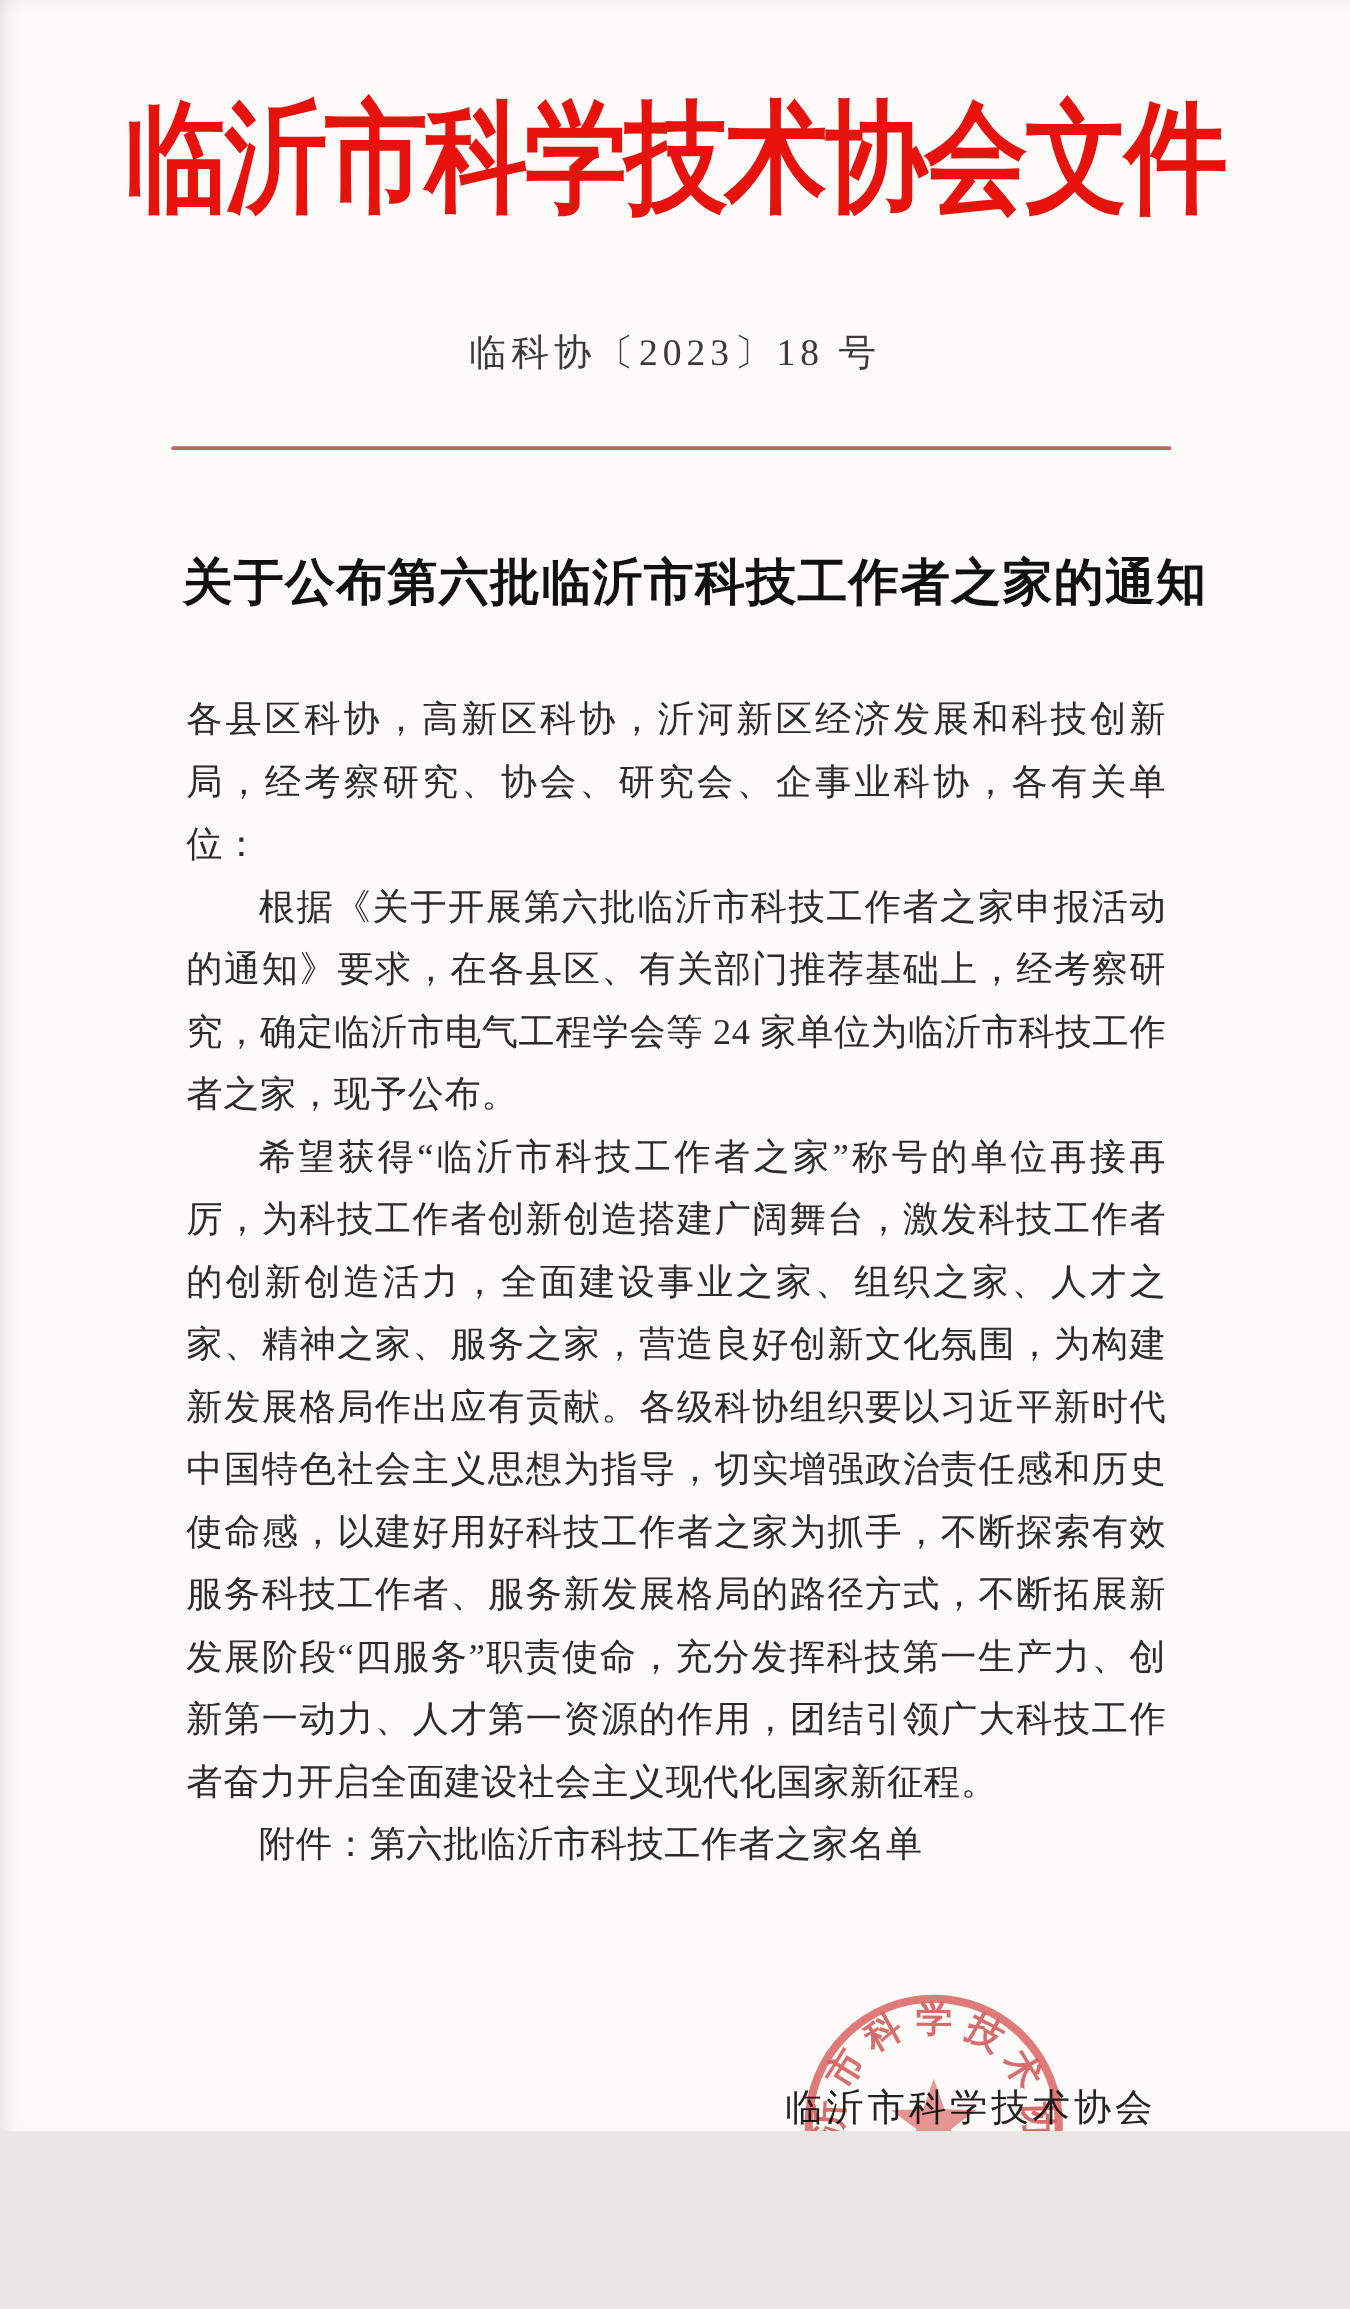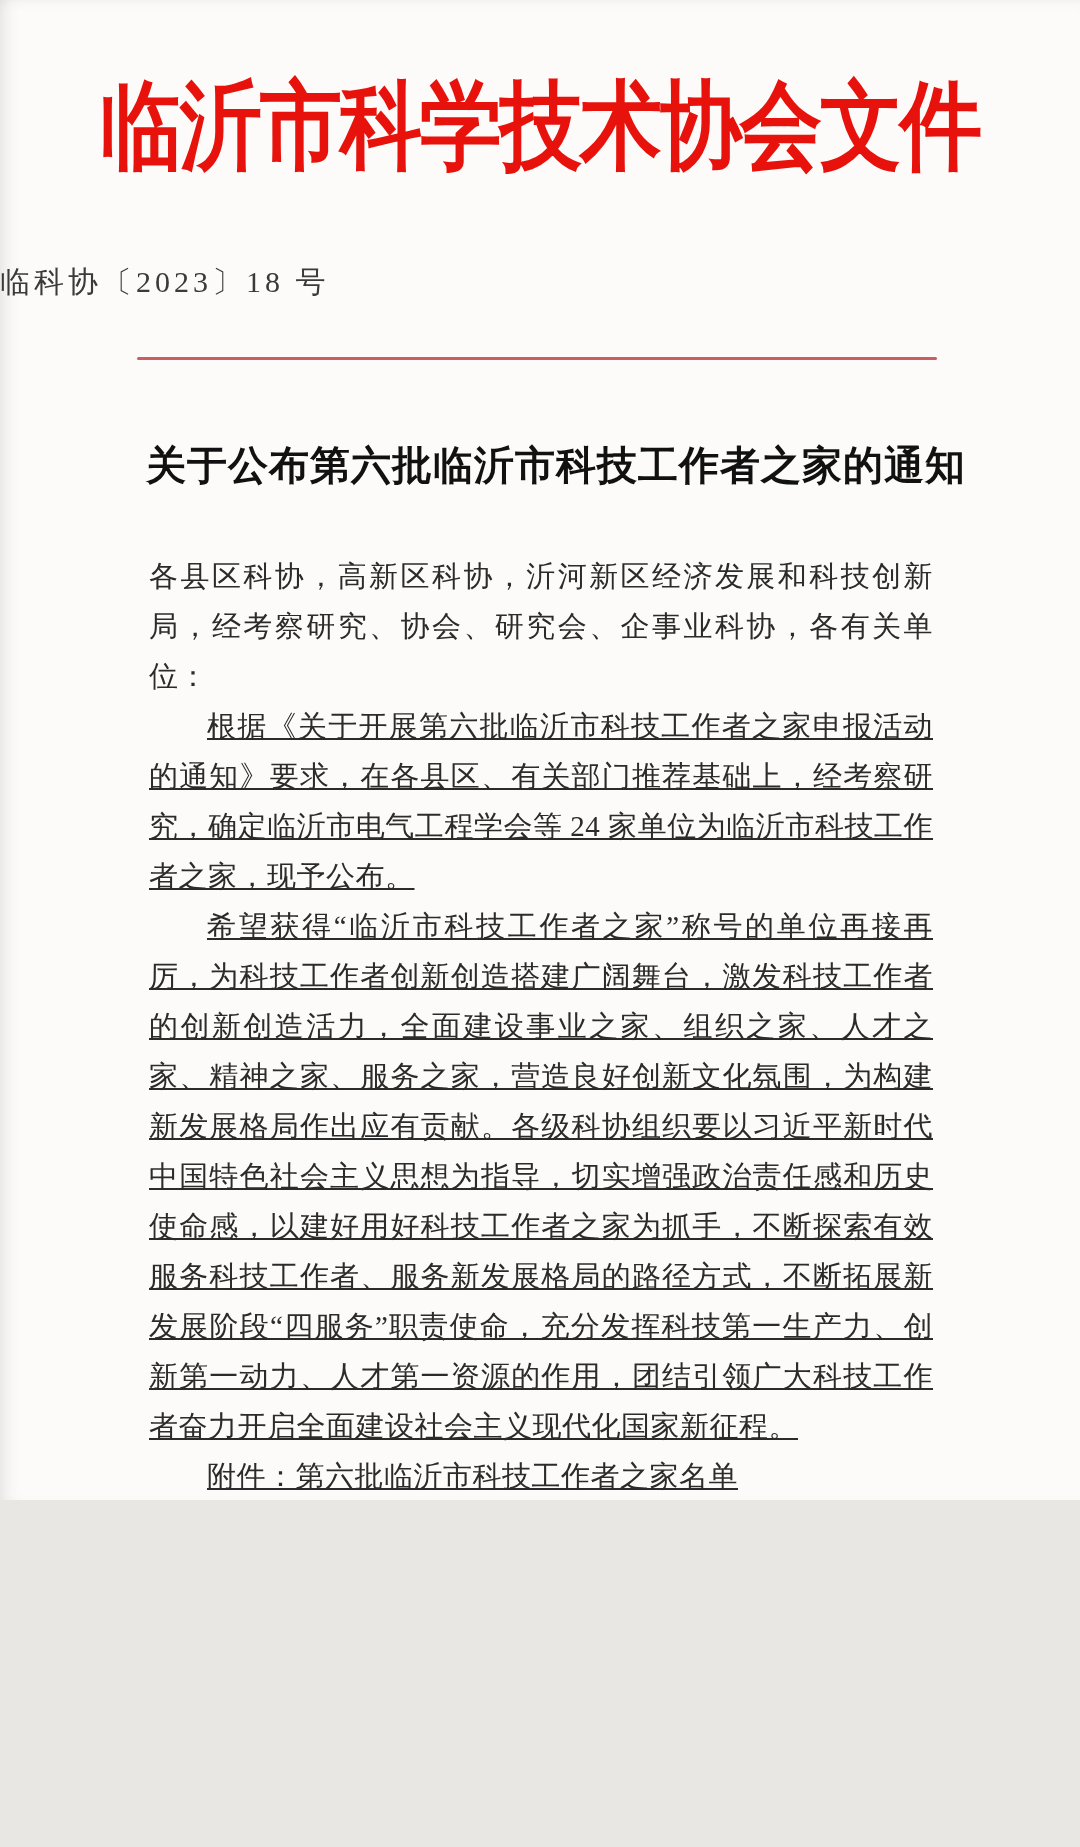--- a/index.html
+++ b/index.html
@@ -9,41 +9,41 @@
     --ink:#2b2b2b;
     --bg:#fcfbf9;
   }
   html,body{margin:0;padding:0;}
   body{
     font-family:"Liberation Serif","DejaVu Serif",serif;
     background:#e9e7e3;
   }
   .page{
     position:relative;
-    width:1080px;height:1500px;
+    width:1080px;height:1705px;
     margin:0 auto;
     background:var(--bg);
     box-shadow:inset 14px 0 20px -14px rgba(0,0,0,.14), inset 0 10px 18px -14px rgba(0,0,0,.08);
     overflow:hidden;
   }
   .org-title{
     position:absolute;top:72px;left:0;width:100%;
     text-align:center;
     color:var(--red);
     font-size:82px;
     font-weight:900;
     letter-spacing:-2px;
     line-height:110px;
     transform:scaleY(1.18);
     transform-origin:50% 50%;
     white-space:nowrap;
   }
   .doc-number{
     position:absolute;top:262px;left:0;width:100%;
-    text-align:left;
+    text-align:center;
     color:#3a3a3a;
     font-size:30px;
     letter-spacing:4px;
   }
   .red-rule{
     position:absolute;top:357px;left:137px;
     width:800px;height:3px;
     background:var(--rule);
     border-radius:2px;
   }
@@ -58,21 +58,21 @@
   }
   .body-text{
     position:absolute;top:551px;left:149px;width:784px;
     color:var(--ink);
     font-size:29px;
     line-height:50px;
     text-align:justify;
     letter-spacing:.5px;
   }
   .body-text p{margin:0;}
-  .body-text p.indent{text-indent:2em;text-decoration:underline;}
+  .body-text p.indent{text-indent:2em;}
   .attachment{
     margin-top:46px;
     text-indent:2em;
   }
   .sig-org{
     position:absolute;top:1666px;left:628px;
     color:#222;
     font-size:30px;
     letter-spacing:3px;
     white-space:nowrap;

